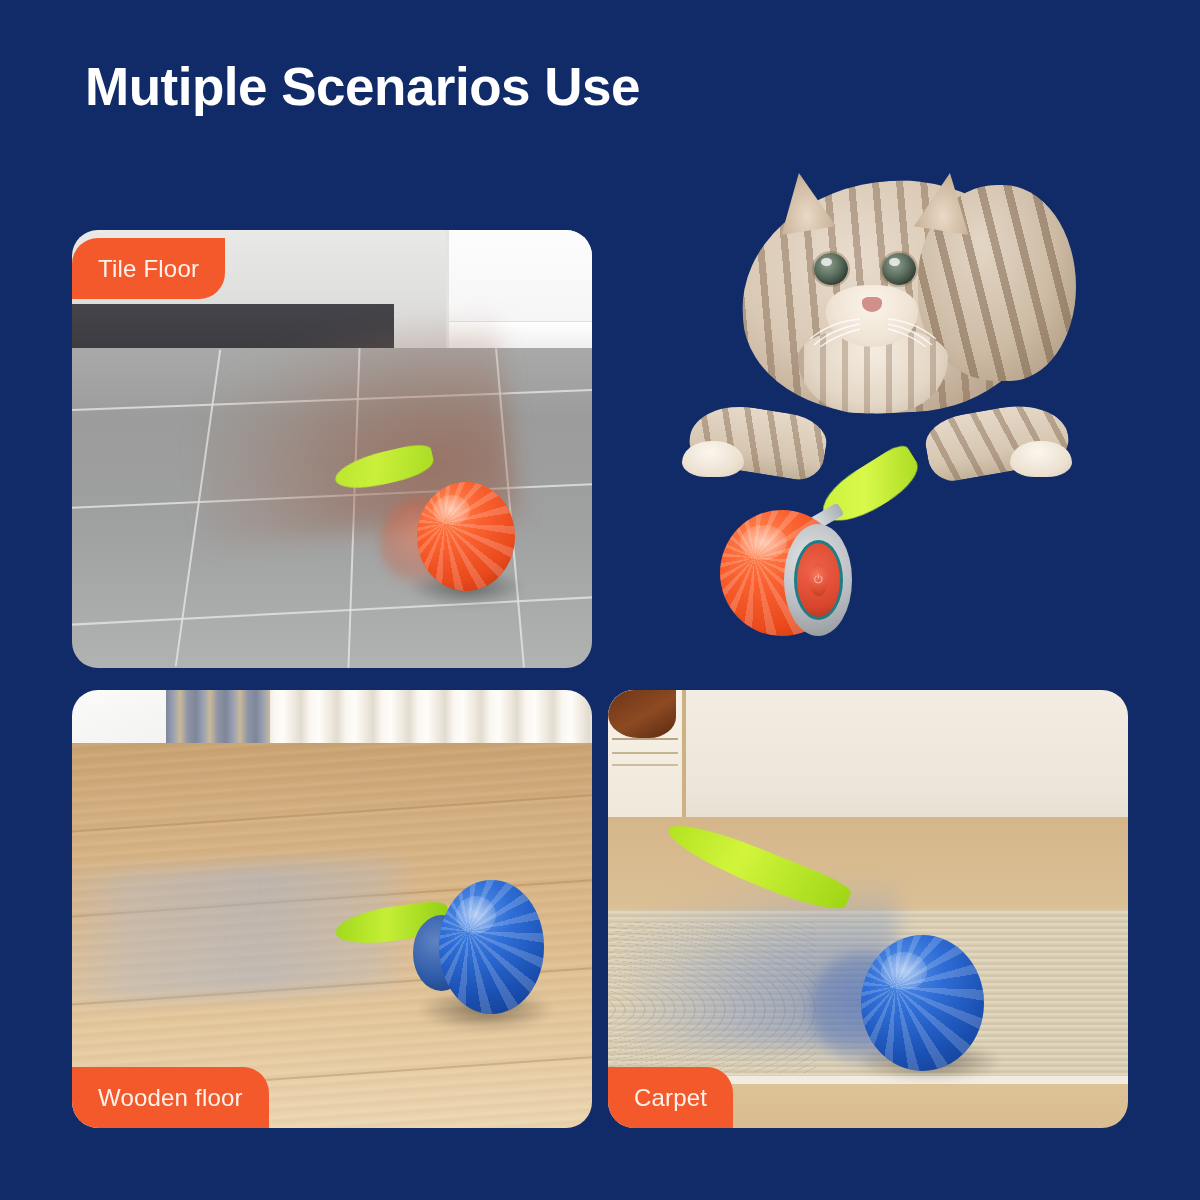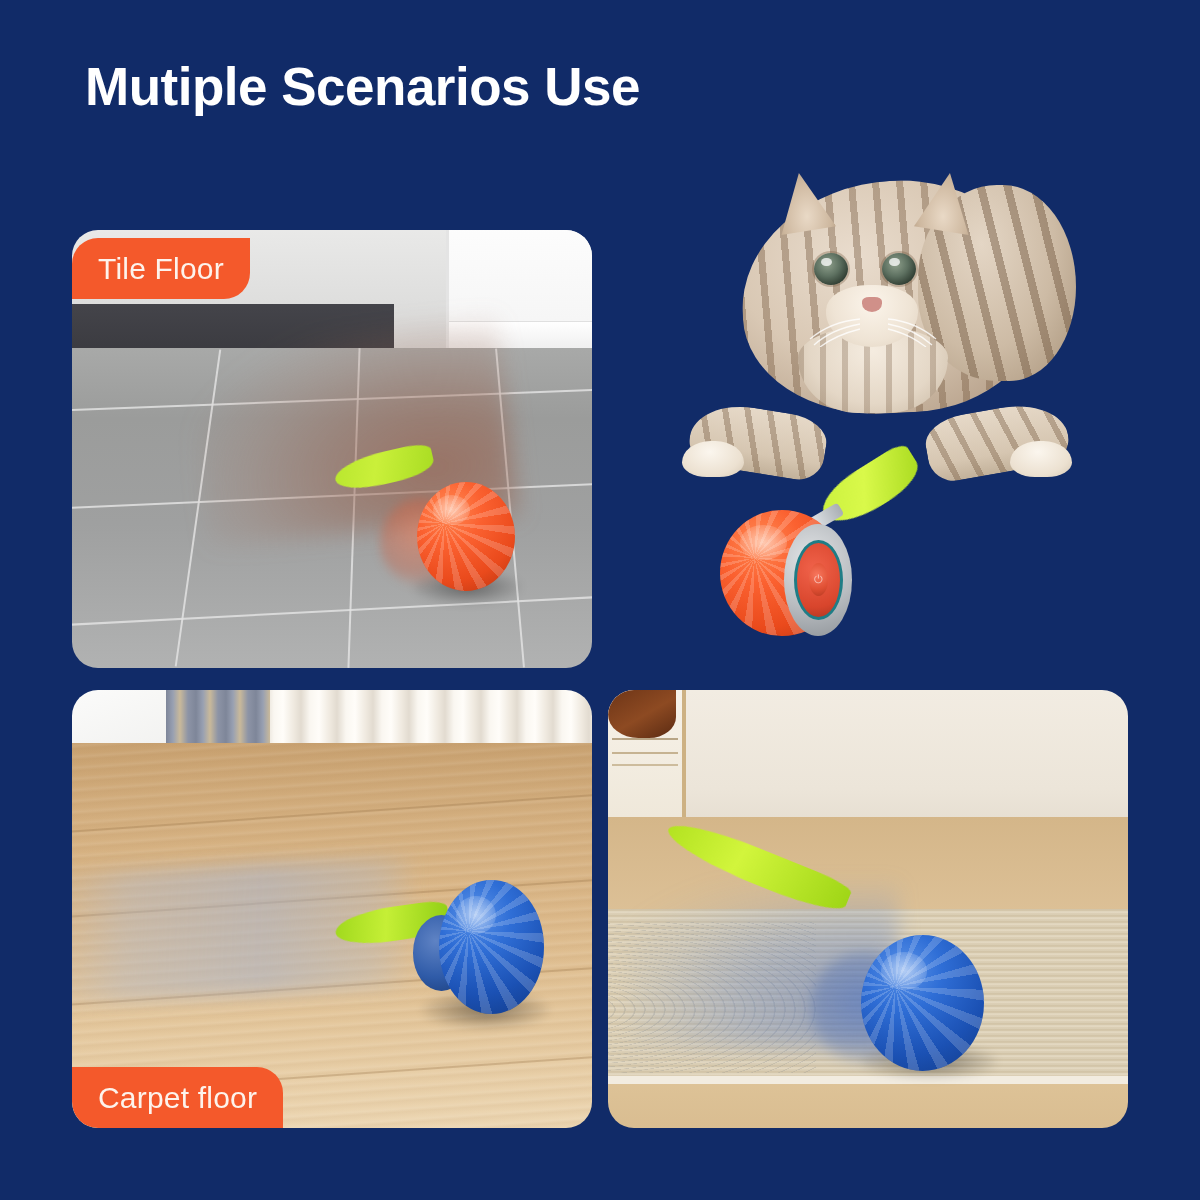--- a/index.html
+++ b/index.html
@@ -58,21 +58,21 @@
     inset: 0;
     overflow: hidden;
   }
 
   
   .badge {
     position: absolute;
     z-index: 40;
     background: #f4592b;
     color: #fdf3ec;
-    font-size: 30px;
+    font-size: 24px;
     font-weight: 400;
     letter-spacing: 0.2px;
     display: flex;
     align-items: center;
     justify-content: center;
     padding: 0 26px;
     height: 61px;
     white-space: nowrap;
   }
   .badge-tl {            
@@ -510,21 +510,21 @@
       <div class="wood-blur-trail"></div>
 
       <div class="toy toy-wood">
         <div class="toy-shadow"></div>
         <div class="toy-feather"></div>
         <div class="toy-wheel"></div>
         <div class="toy-ball blue"></div>
       </div>
     </div>
 
-    <div class="badge badge-bl" style="background: rgb(244, 89, 43); color: rgb(253, 243, 236);">Carpet floor</div>
+    <div class="badge badge-bl" style="background: rgb(244, 89, 43); color: rgb(253, 243, 236);">Wooden floor</div>
   </div>
 
   <div class="panel panel-carpet">
     <div class="scene">
       <div class="carpet-wall"></div>
       <div class="carpet-frame"></div>
       <div class="carpet-pot"></div>
 
       <div class="carpet-wood"></div>
 
@@ -535,20 +535,21 @@
       <div class="carpet-blur-trail"></div>
 
       <div class="toy toy-carpet">
         <div class="toy-feather"></div>
         <div class="toy-shadow"></div>
         <div class="toy-ghost"></div>
         <div class="toy-ball blue"></div>
       </div>
     </div>
 
+    <div class="badge badge-bl" style="background: rgb(244, 89, 43); color: rgb(253, 243, 236);">Carpet</div>
   </div>
 
   <div class="kitten-stage">
     <div class="k-body"></div>
     <div class="k-haunch"></div>
 
     <div class="k-leg fl"></div>
     <div class="k-leg fr"></div>
     <div class="k-paw pl"></div>
     <div class="k-paw pr"></div>

